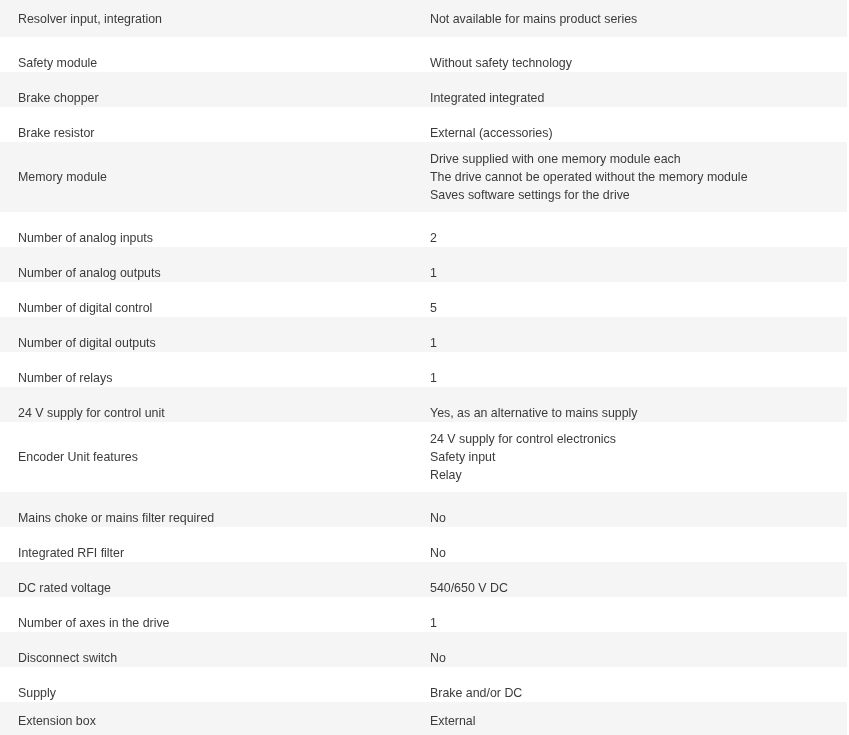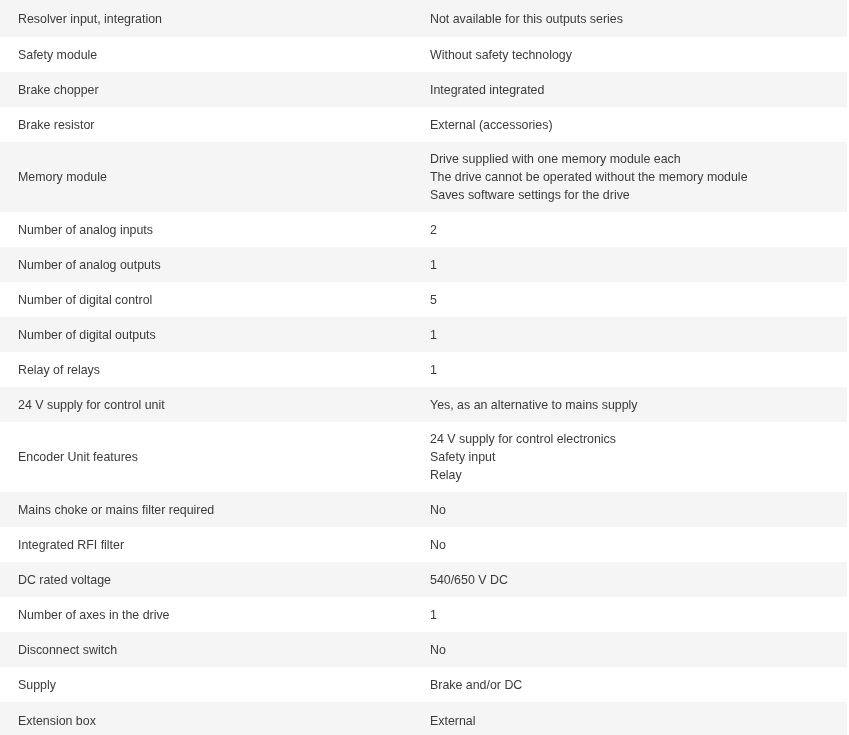--- a/index.html
+++ b/index.html
@@ -25,21 +25,21 @@
     align-items: center;
     width: 847px;
     box-sizing: border-box;
   }
   .spec-row.shaded {
     background: #f5f5f5;
   }
   .spec-row.plain {
     background: #ffffff;
   }
-  .spec-row.h1 { height: 35px; }
+  .spec-row.h1 { height: 35px; align-items: flex-end; }
   .spec-row.h3 { height: 70px; }
   
   .spec-row.clip-top { height: 37px; }
   .spec-row.clip-bottom { height: 38px; }
 
   .cell-label {
     width: 410px;
     min-width: 410px;
     padding-left: 18px;
     box-sizing: border-box;
@@ -60,21 +60,21 @@
     white-space: nowrap;
   }
 </style>
 </head>
 <body>
 
 <div class="spec-table" id="spec-table">
     <div class="spec-row shaded clip-top">
       <div class="cell-label">Resolver input, integration</div>
       <div class="cell-value">
-        <span class="vline">Not available for this outputs series</span>
+        <span class="vline">Not available for mains product series</span>
       </div>
     </div>
     <div class="spec-row plain h1">
       <div class="cell-label">Safety module</div>
       <div class="cell-value">
         <span class="vline">Without safety technology</span>
       </div>
     </div>
     <div class="spec-row shaded h1">
       <div class="cell-label">Brake chopper</div>
@@ -114,21 +114,21 @@
         <span class="vline">5</span>
       </div>
     </div>
     <div class="spec-row shaded h1">
       <div class="cell-label">Number of digital outputs</div>
       <div class="cell-value">
         <span class="vline">1</span>
       </div>
     </div>
     <div class="spec-row plain h1">
-      <div class="cell-label">Relay of relays</div>
+      <div class="cell-label">Number of relays</div>
       <div class="cell-value">
         <span class="vline">1</span>
       </div>
     </div>
     <div class="spec-row shaded h1">
       <div class="cell-label">24 V supply for control unit</div>
       <div class="cell-value">
         <span class="vline">Yes, as an alternative to mains supply</span>
       </div>
     </div>

